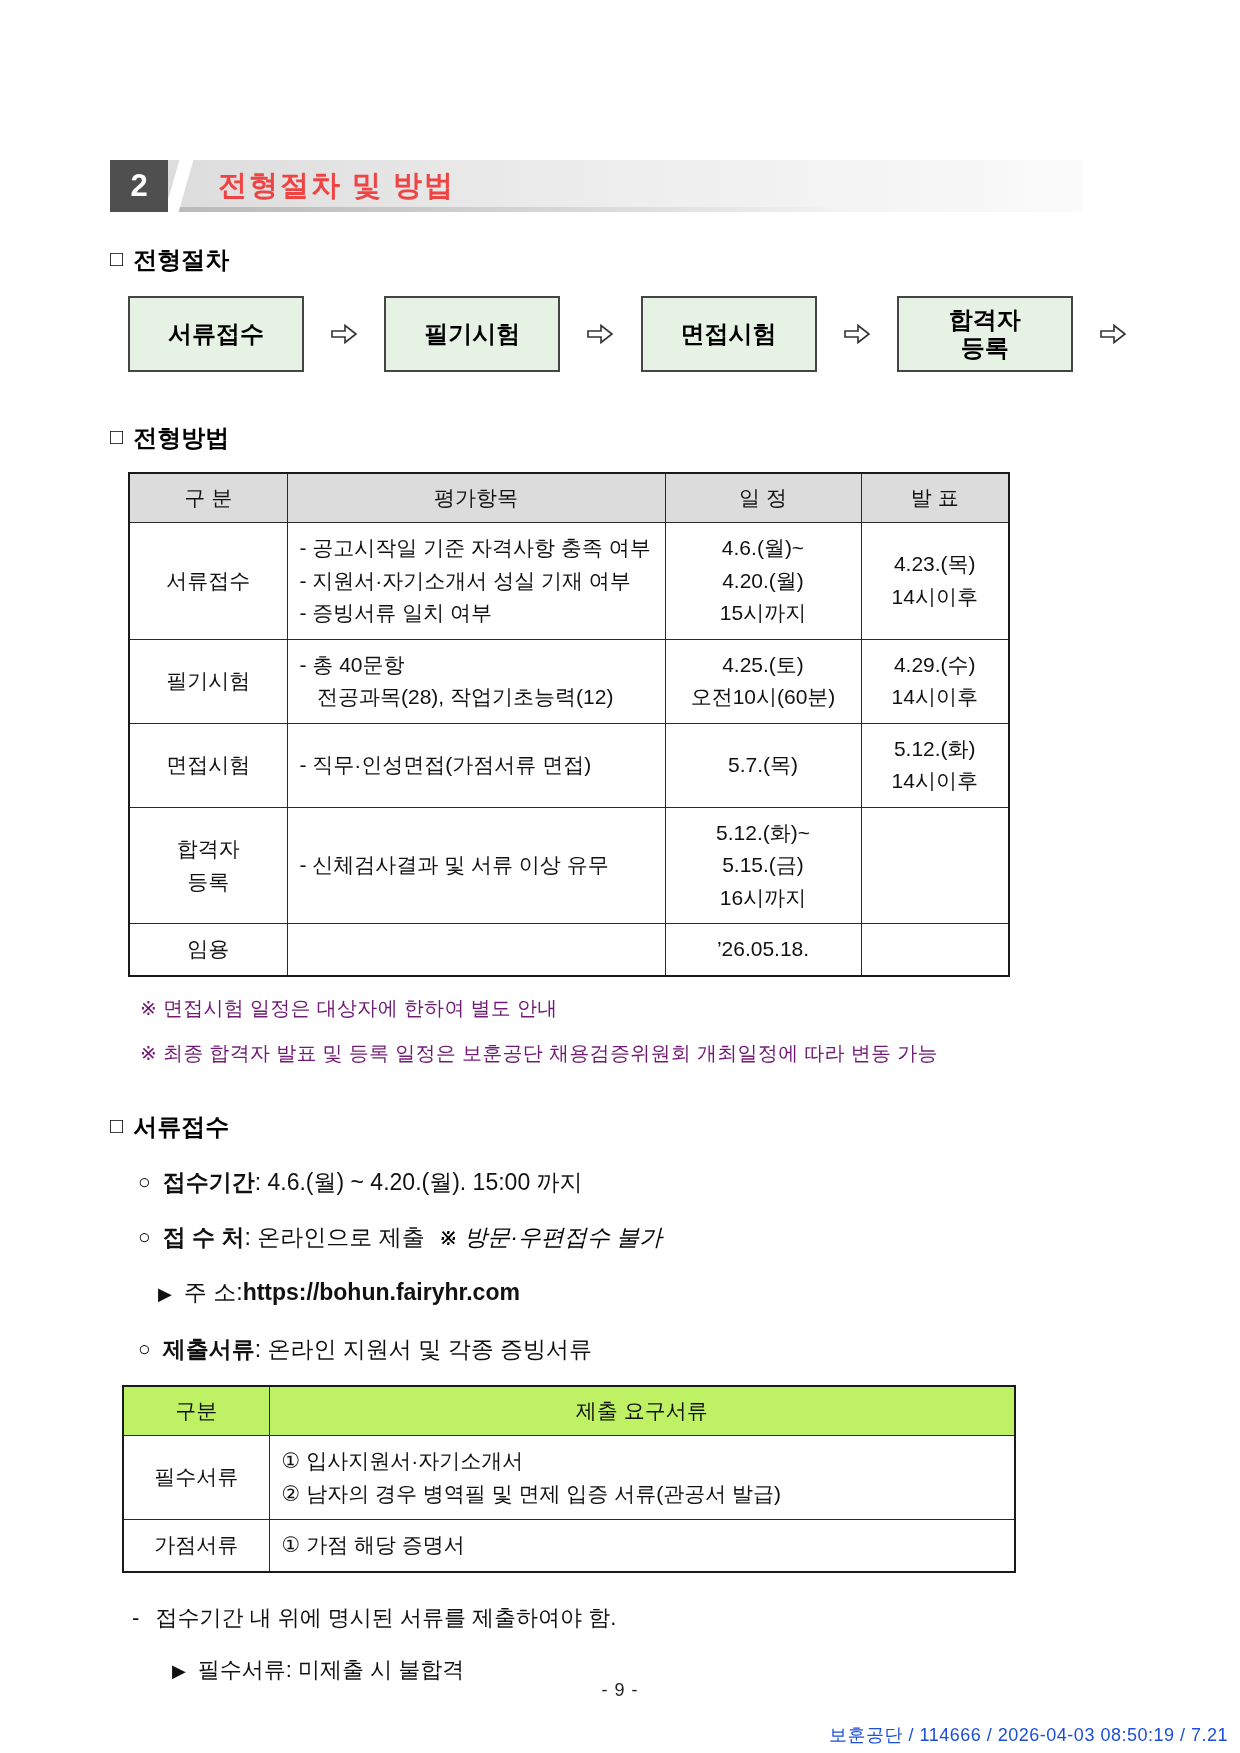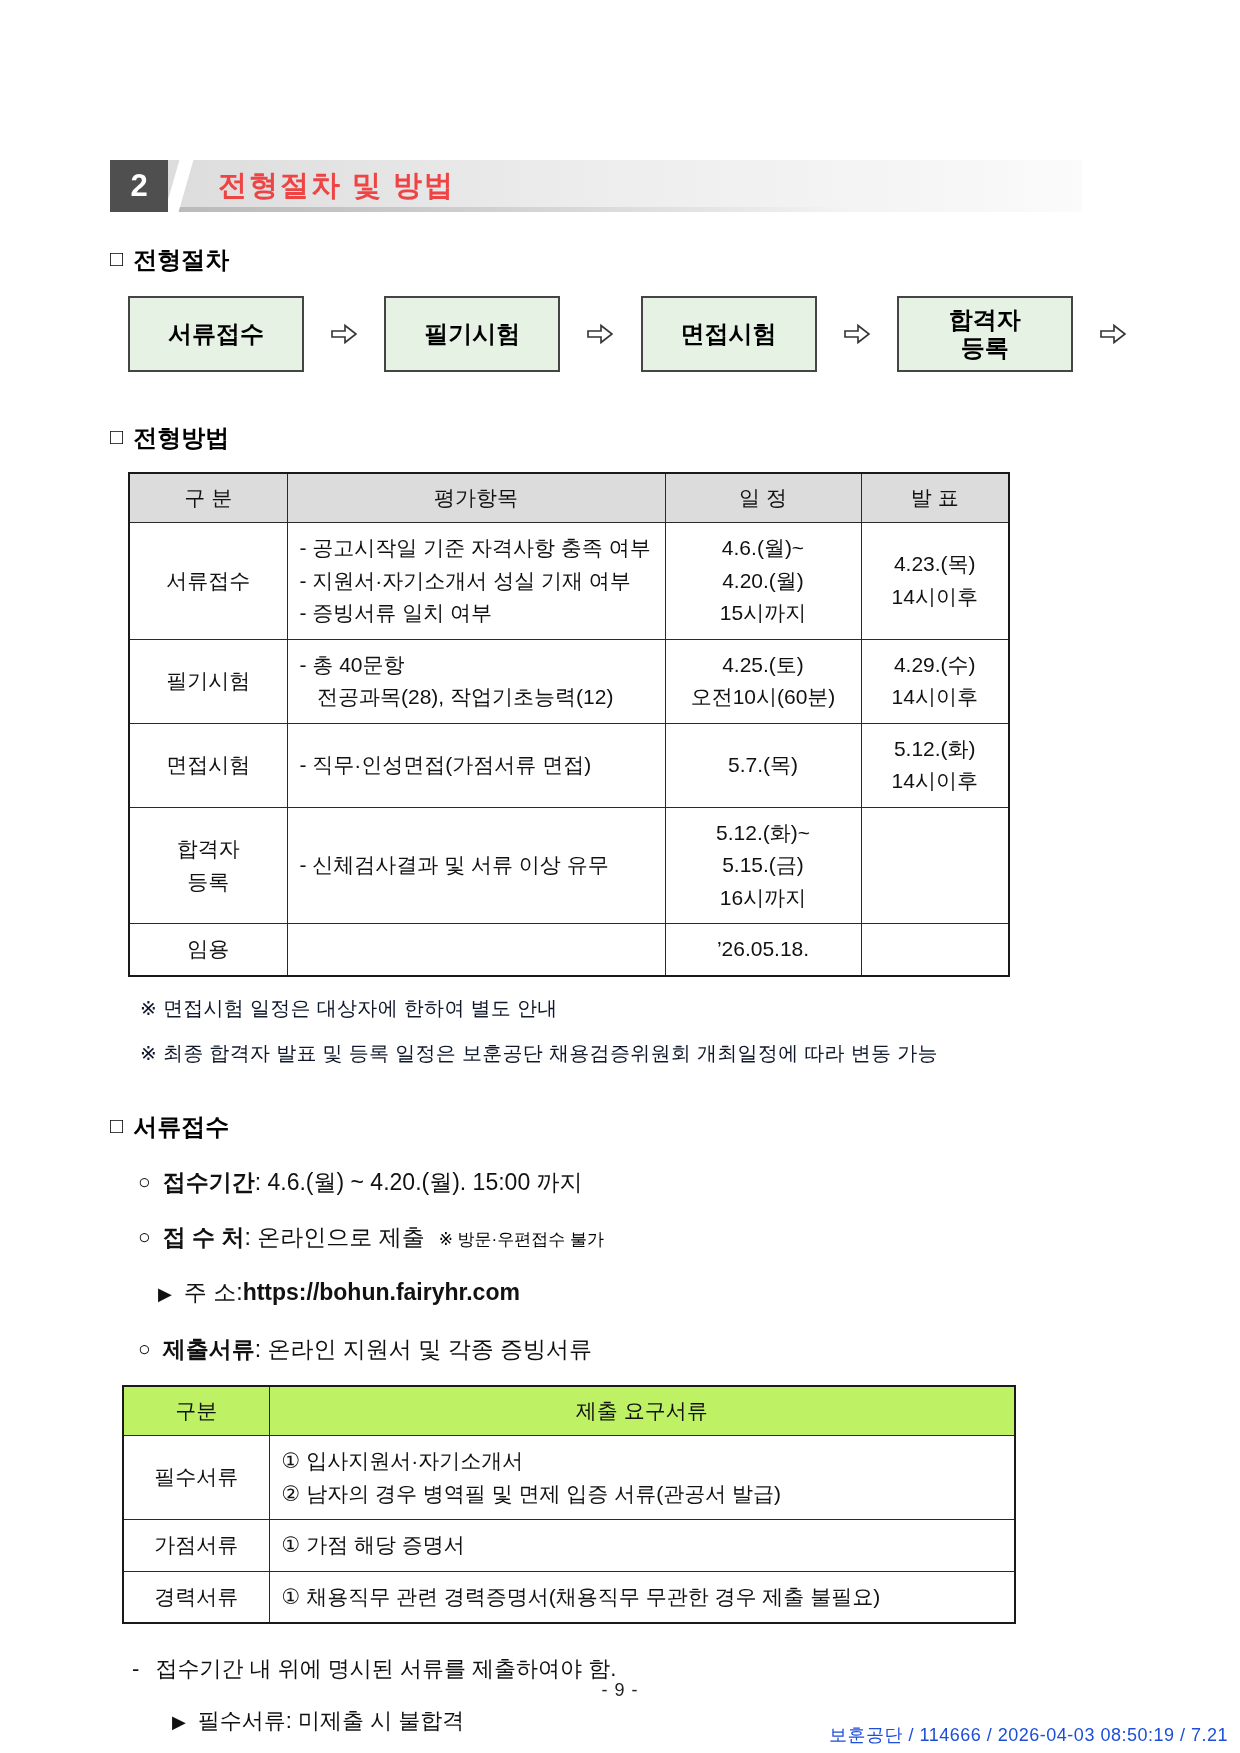--- a/index.html
+++ b/index.html
@@ -54,28 +54,28 @@
   .tbl th, .tbl td { border:1px solid #2a2a2a; font-weight:normal; vertical-align:middle; }
   .tbl th { background:#dcdcdc; font-size:21px; text-align:center; padding:10px 6px; }
   .tbl td { font-size:21px; padding:9px 12px; line-height:1.55; }
   .tbl .c { text-align:center; }
   .pre { white-space:pre-wrap; }
 
   .method-table { width:880px; margin:18px 0 0 18px; }
   .docs-table  { width:892px; margin:20px 0 0 12px; }
   .docs-table th { background:#bef264; }
 
-  .note-line { font-size:20px; margin:18px 0 0 30px; color:#0f172a; letter-spacing:0.3px; }
+  .note-line { font-size:20px; margin:18px 0 0 30px; color:#701a75; letter-spacing:0.3px; }
 
   
   .app-line { display:flex; align-items:baseline; margin-left:28px; font-size:23px; }
   .bullet-circle { font-weight:bold; font-size:21px; margin-right:12px; position:relative; top:-1px; }
   .bullet-arrow { font-size:18px; margin-right:12px; }
   .lbl-bold { font-weight:bold; }
-  .small-note { font-size:17px; margin-left:14px; color:#000; }
+  .small-note { font-size:23px; margin-left:14px; color:#000;font-style:italic; }
   .url { font-weight:bold; }
 
   .dash-line { font-size:22px; margin:30px 0 0 22px; }
   .tri-line { display:flex; align-items:baseline; font-size:22px; margin:22px 0 0 62px; }
 
   .page-num { position:absolute; left:0; right:0; bottom:52px; text-align:center; font-size:18px; color:#222; letter-spacing:1px; }
   .footer-stamp { position:absolute; right:12px; bottom:6px; font-size:18px; color:#1d4ed8; letter-spacing:0.5px; }
 </style>
 </head>
 <body>
@@ -238,24 +238,20 @@
       <tbody>
         <tr>
           <td class="c">필수서류</td>
           <td class="pre">① 입사지원서·자기소개서
 ② 남자의 경우 병역필 및 면제 입증 서류(관공서 발급)</td>
         </tr>
         <tr>
           <td class="c">가점서류</td>
           <td class="pre">① 가점 해당 증명서</td>
         </tr>
-        <tr>
-          <td class="c">경력서류</td>
-          <td class="pre">① 채용직무 관련 경력증명서(채용직무 무관한 경우 제출 불필요)</td>
-        </tr>
       </tbody>
     </table>
 
     <div class="dash-line">
       <span>-</span>
       <span style="margin-left:10px;text-align:right;">접수기간 내 위에 명시된 서류를 제출하여야 함.</span>
     </div>
     <div class="tri-line">
       <span class="bullet-arrow">▶</span>
       <span>필수서류: 미제출 시 불합격</span>

